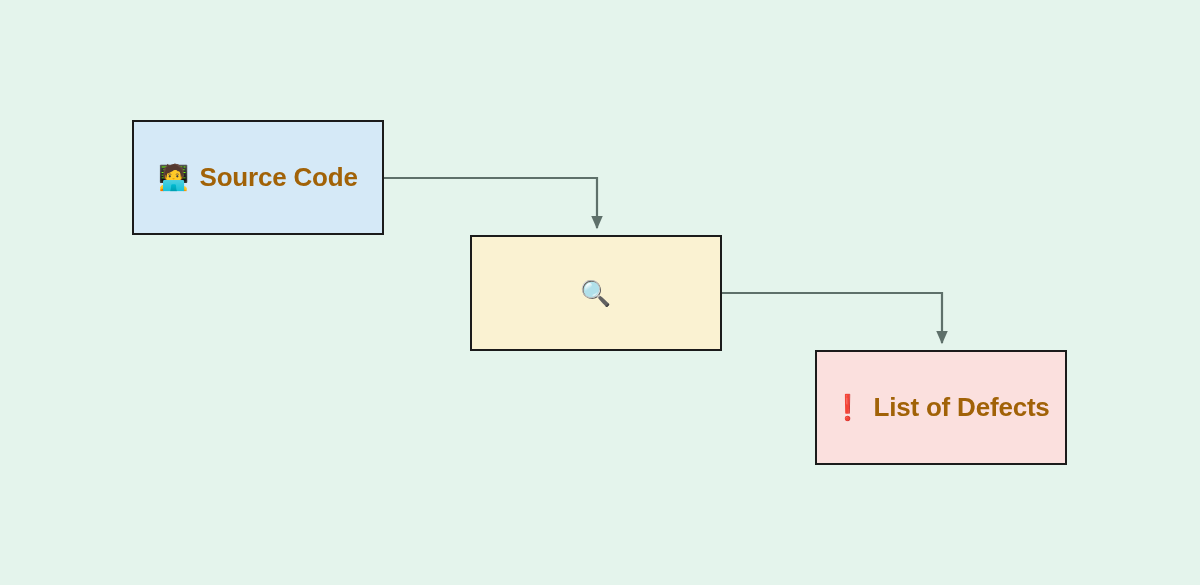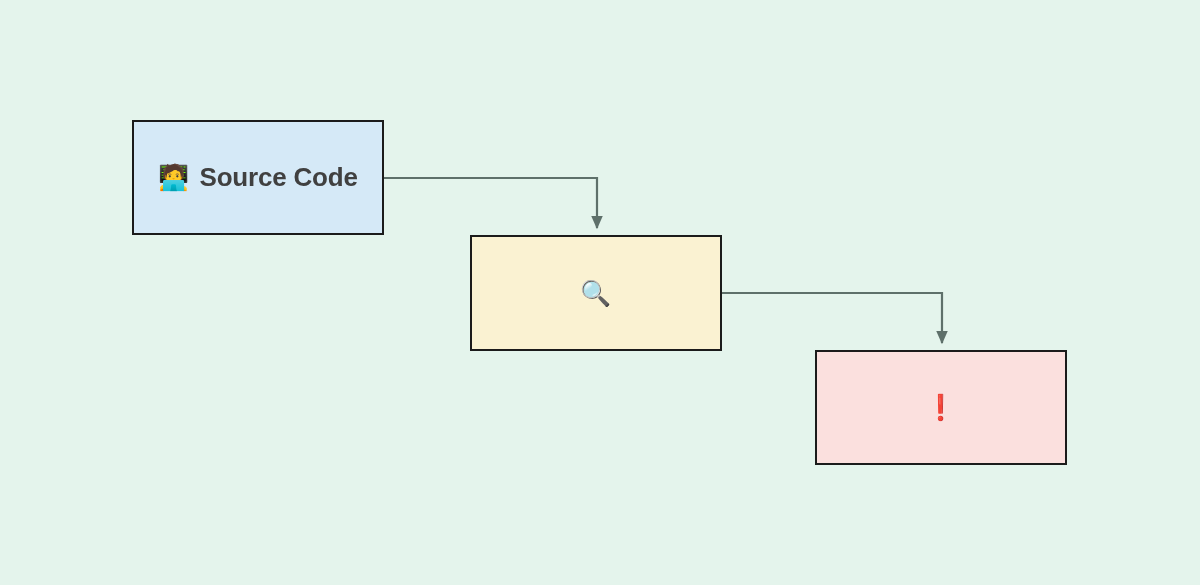--- a/index.html
+++ b/index.html
@@ -41,21 +41,21 @@
     white-space: nowrap;
   }
   .node-icon {
     font-size: 25px;
     line-height: 1;
     font-family: "DejaVu Sans", sans-serif;
   }
   .node-label {
     font-size: 26px;
     font-weight: bold;
-    color: #404040;
+    color: #a16207;
     letter-spacing: -0.2px;
     font-family: "Liberation Sans", sans-serif;
     text-align: center;
   }
   
   #node-source-code {
     left: 132px;
     top: 120px;
     width: 252px;
     height: 115px;
@@ -100,16 +100,17 @@
 
   <div class="node" id="node-static-analysis">
     <div class="node-inner">
       <span class="node-icon">🔍</span>
     </div>
   </div>
 
   <div class="node" id="node-list-of-defects">
     <div class="node-inner">
       <span class="node-icon">❗</span>
+      <span class="node-label">List of Defects</span>
     </div>
   </div>
 
 </div>
 
 </body></html>

